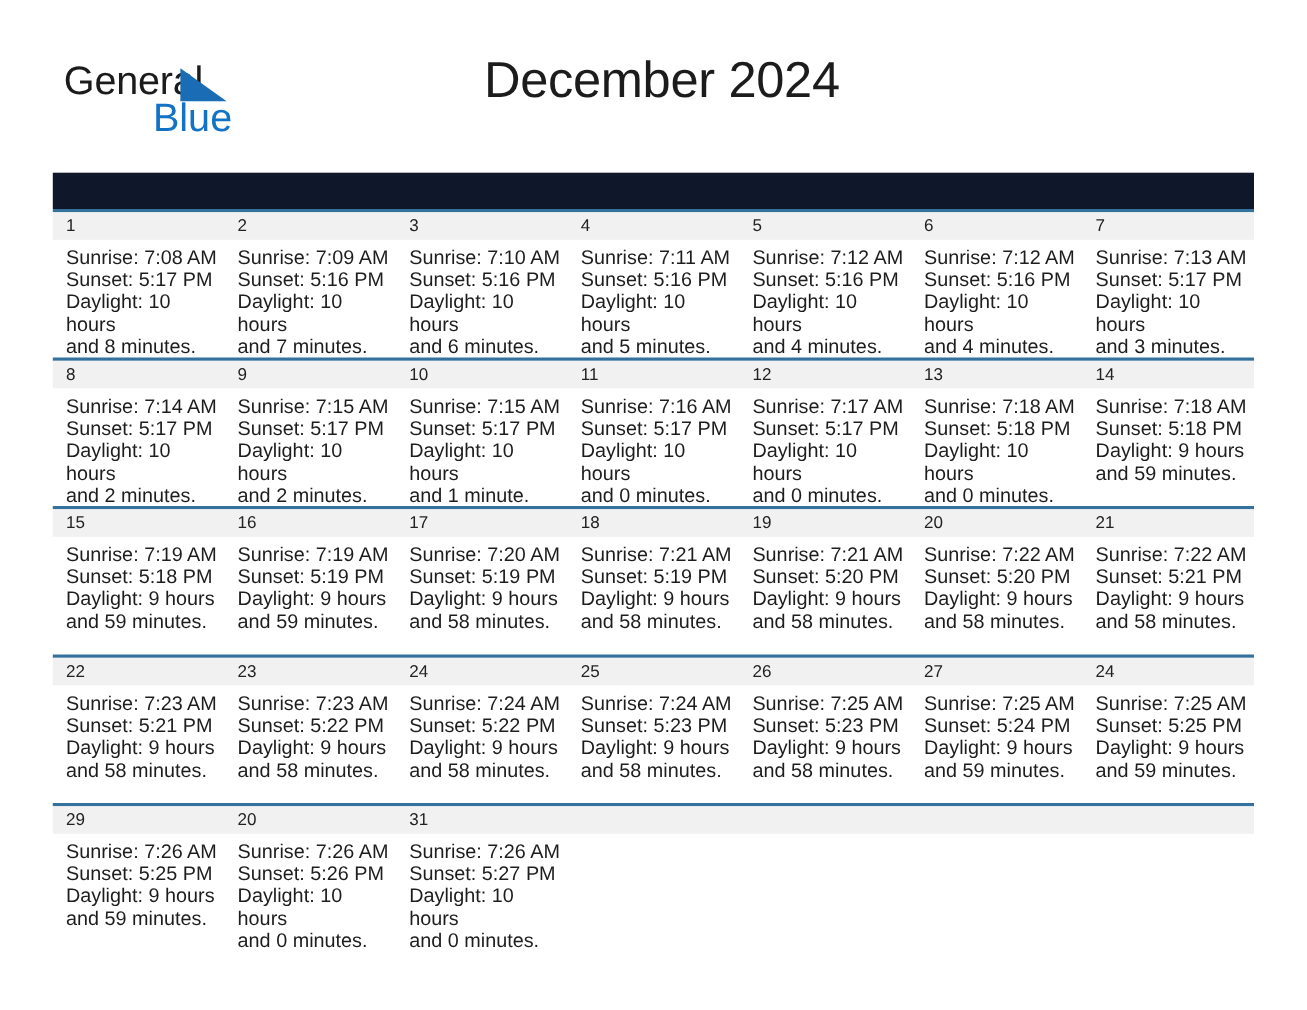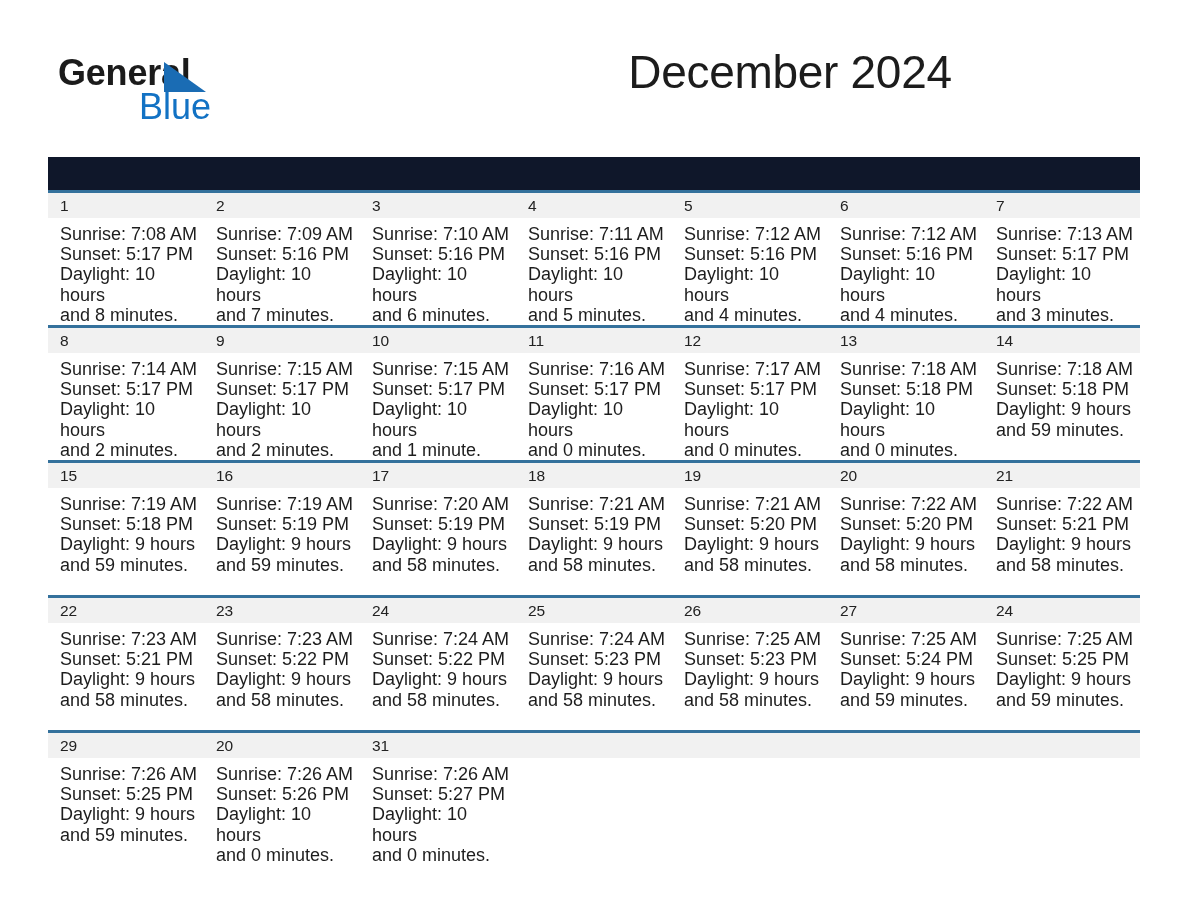--- a/index.html
+++ b/index.html
@@ -33,21 +33,21 @@
     width: 260px;
     height: 86px;
   }
   .logo-line1 {
     position: absolute;
     left: 0;
     top: 0;
     font-size: 36px;
     letter-spacing: -0.2px;
     color: #1b1b1b;
-    font-weight: 700;
+    font-weight: 400;
     line-height: 42px;
     white-space: nowrap;
   }
   .logo-tri {
     position: absolute;
     left: 106px;
     top: 10px;
     width: 0;
     height: 0;
     border-left: 42px solid #1a6cb4;
@@ -61,21 +61,21 @@
     color: #1272c4;
     font-weight: 400;
     line-height: 42px;
     white-space: nowrap;
   }
 
   .title-block {
     position: absolute;
     right: 0;
     top: 0;
-    text-align: center;
+    text-align: left;
     width: 700px;
   }
   .cal-title {
     font-size: 46px;
     font-weight: 400;
     color: #1c1c1c;
     line-height: 56px;
     letter-spacing: -0.3px;
   }
   .cal-subtitle {

